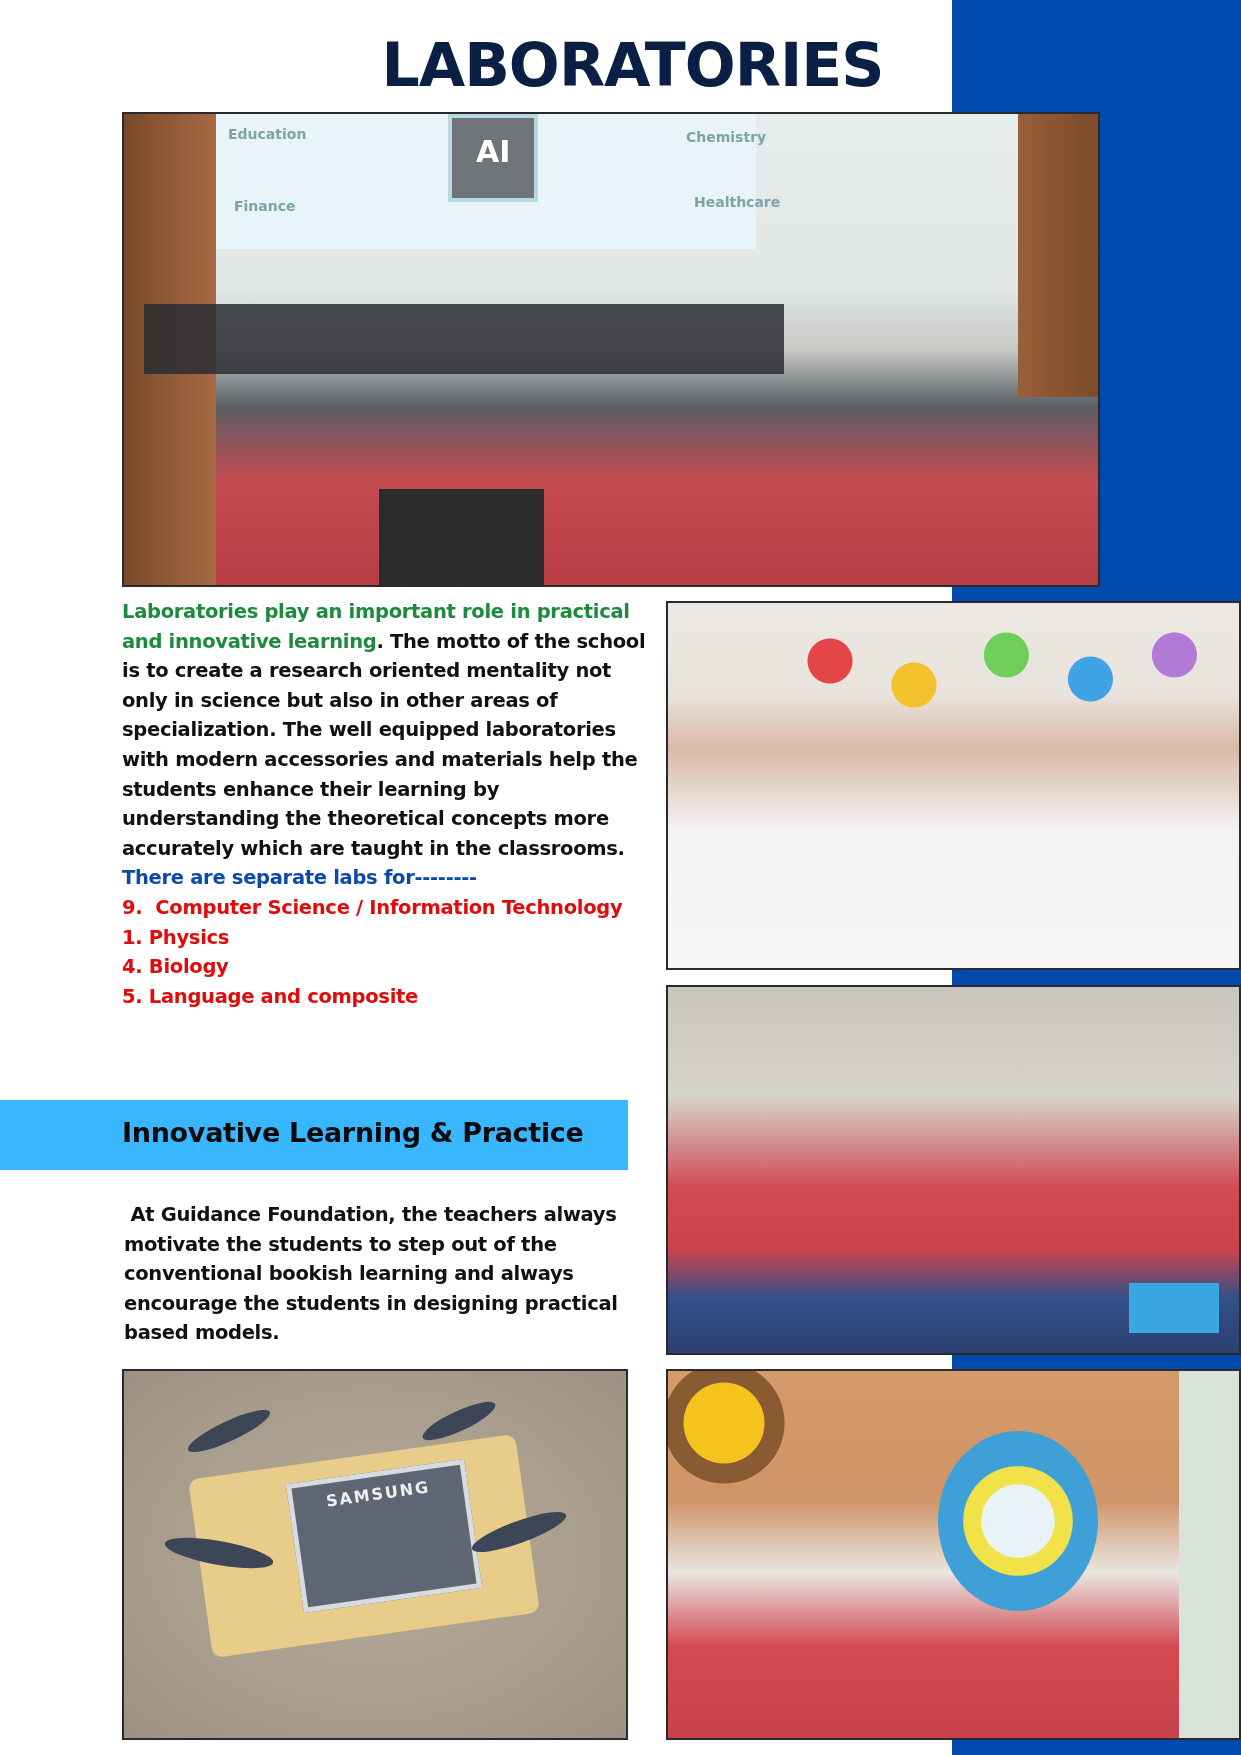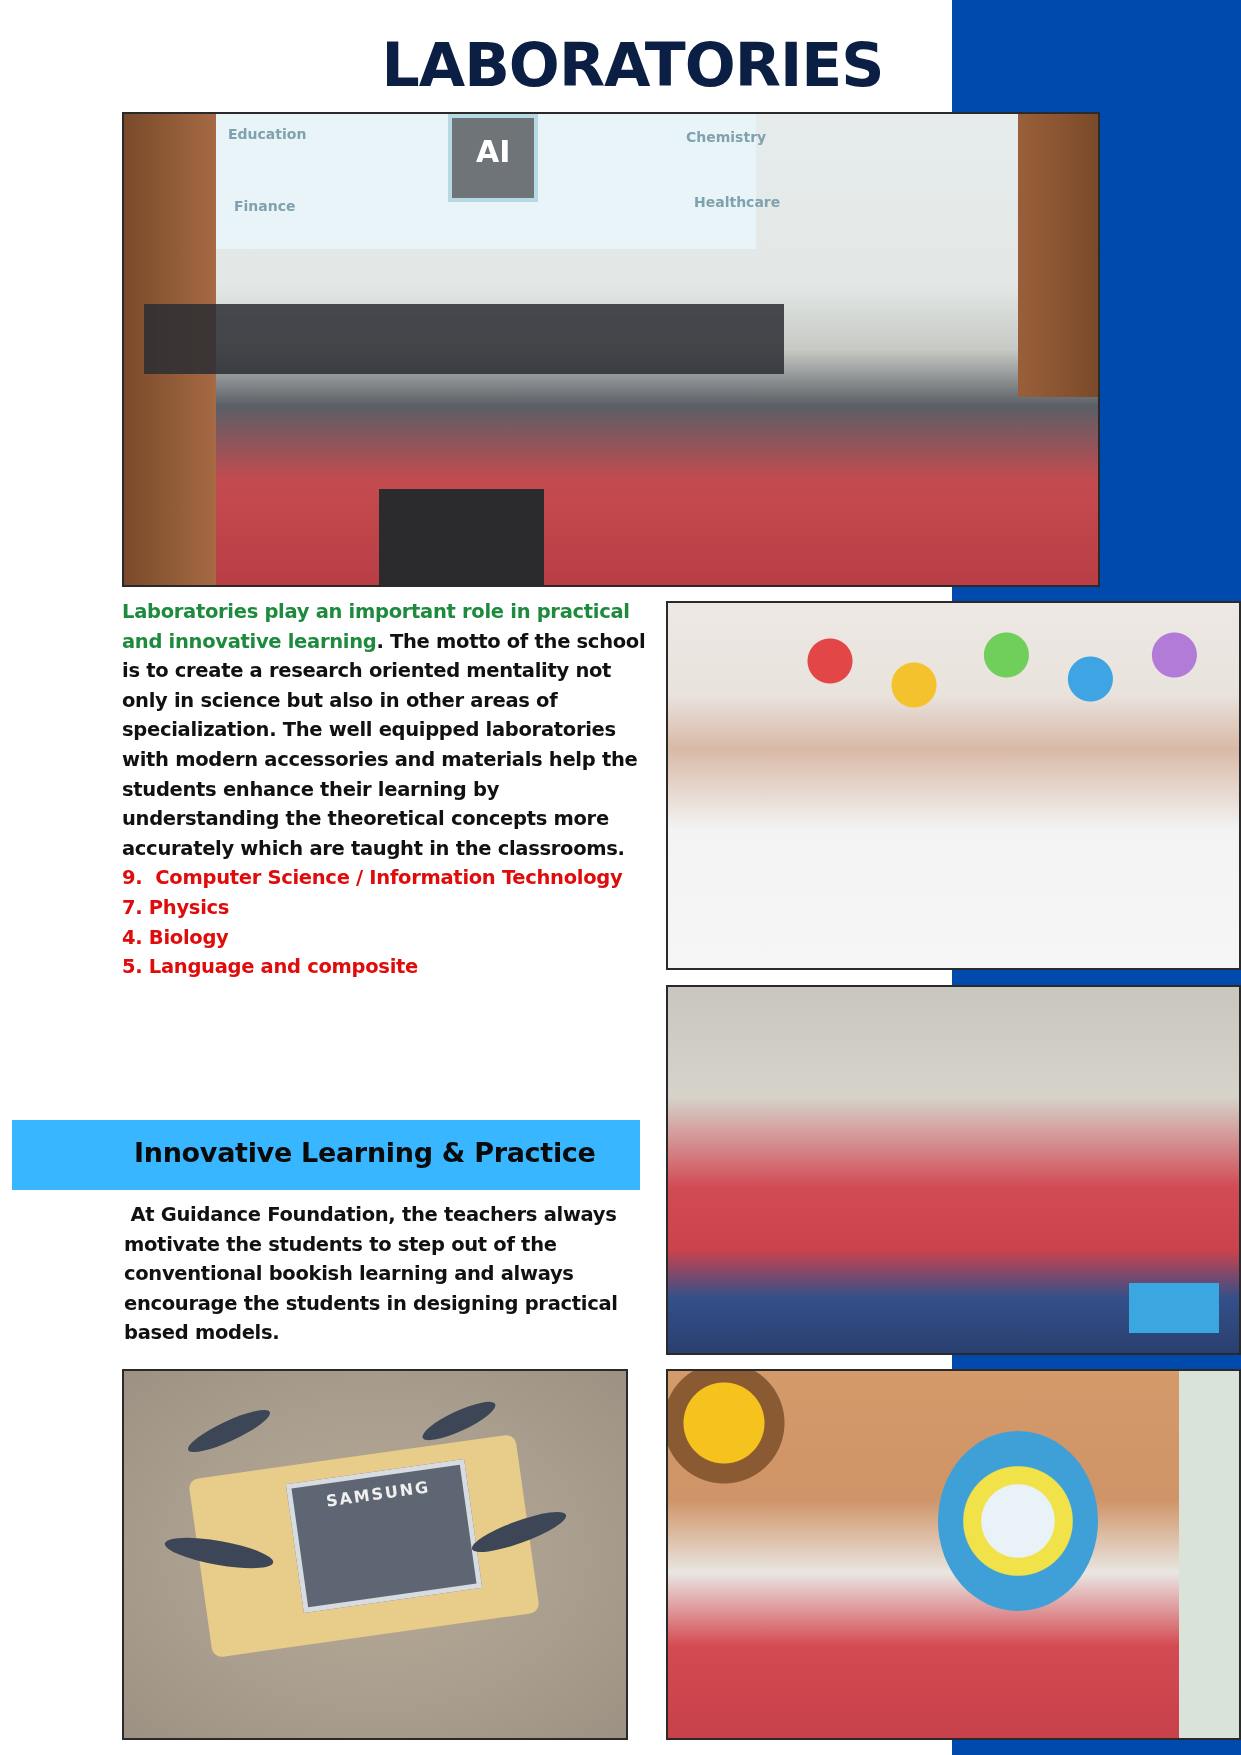--- a/index.html
+++ b/index.html
@@ -8,21 +8,21 @@
   .blue-band { position:absolute; left:952px; top:0; width:289px; height:1755px; background:var(--band); }
   .title { position:absolute; left:0; width:1265px; top:28px; text-align:center; font-weight:bold;
            font-size:60px; letter-spacing:-1px; color:var(--title); line-height:75px; }
   .photo { position:absolute; border:2px solid #2a2a2a; box-sizing:border-box; overflow:hidden; }
   .photo .cap { position:absolute; font-size:14px; font-weight:bold; color:#7fa2ad; }
   .body-text { position:absolute; left:122px; top:597px; width:530px; font-weight:bold; font-size:19.5px;
                line-height:29.6px; color:#111; letter-spacing:-0.3px; }
   .green { color:var(--green); }
   .blue { color:var(--blue); }
   .red { color:var(--red); }
-  .cyan-bar { position:absolute; left:12px; top:1100px; width:628px; height:70px; background:var(--cyan);margin-top:20px; }
+  .cyan-bar { position:absolute; left:0; top:1100px; width:628px; height:70px; background:var(--cyan); }
   .cyan-bar span { position:absolute; left:122px; top:17px; font-size:27px; font-weight:bold; color:#0a0a0a; letter-spacing:-0.3px; }
   .para2 { position:absolute; left:124px; top:1200px; width:520px; font-weight:bold; font-size:19.5px; line-height:29.6px; color:#111; letter-spacing:-0.3px; }
 </style>
 </head>
 <body>
 
 <div class="blue-band"></div>
 
 <div class="title">LABORATORIES</div>
 
@@ -37,22 +37,23 @@
     <span class="cap" style="left:18px;top:84px;">Finance</span>
     <span class="cap" style="left:470px;top:15px;">Chemistry</span>
     <span class="cap" style="left:478px;top:80px;">Healthcare</span>
   </div>
   <div style="position:absolute;left:20px;top:190px;width:640px;height:70px;background:#2a2d33;opacity:.85;"></div>
   <div style="position:absolute;left:255px;top:375px;width:165px;height:100px;background:#2b2b2e;"></div>
 </div>
 
 <div class="body-text">
   <span class="green">Laboratories play an important role in practical and innovative learning</span><span>. The motto of the school is to create a research oriented mentality not only in science but also in other areas of specialization. The well equipped laboratories with modern accessories and materials help the students enhance their learning by understanding the theoretical concepts more accurately which are taught in the classrooms.</span>
+  <div class="blue">There are separate labs for--------</div>
   <div class="red" style="white-space:pre;">9.  Computer Science / Information Technology</div>
-  <div class="red">7. Physics</div>
+  <div class="red">1. Physics</div>
   <div class="red">4. Biology</div>
   <div class="red">5. Language and composite</div>
 </div>
 
 <div class="photo" style="left:666px; top:601px; width:575px; height:369px;
             background:linear-gradient(180deg,#eee8e4 0%,#e9e3de 25%,#d9b9a6 40%,#f3f3f3 62%,#f6f6f6 100%);">
   <div style="position:absolute;left:120px;top:10px;width:420px;height:120px;
               background:radial-gradient(circle at 10% 40%,#e24646 0 22px,transparent 23px),
                          radial-gradient(circle at 30% 60%,#f3c22c 0 22px,transparent 23px),
                          radial-gradient(circle at 52% 35%,#6fcf5a 0 22px,transparent 23px),

